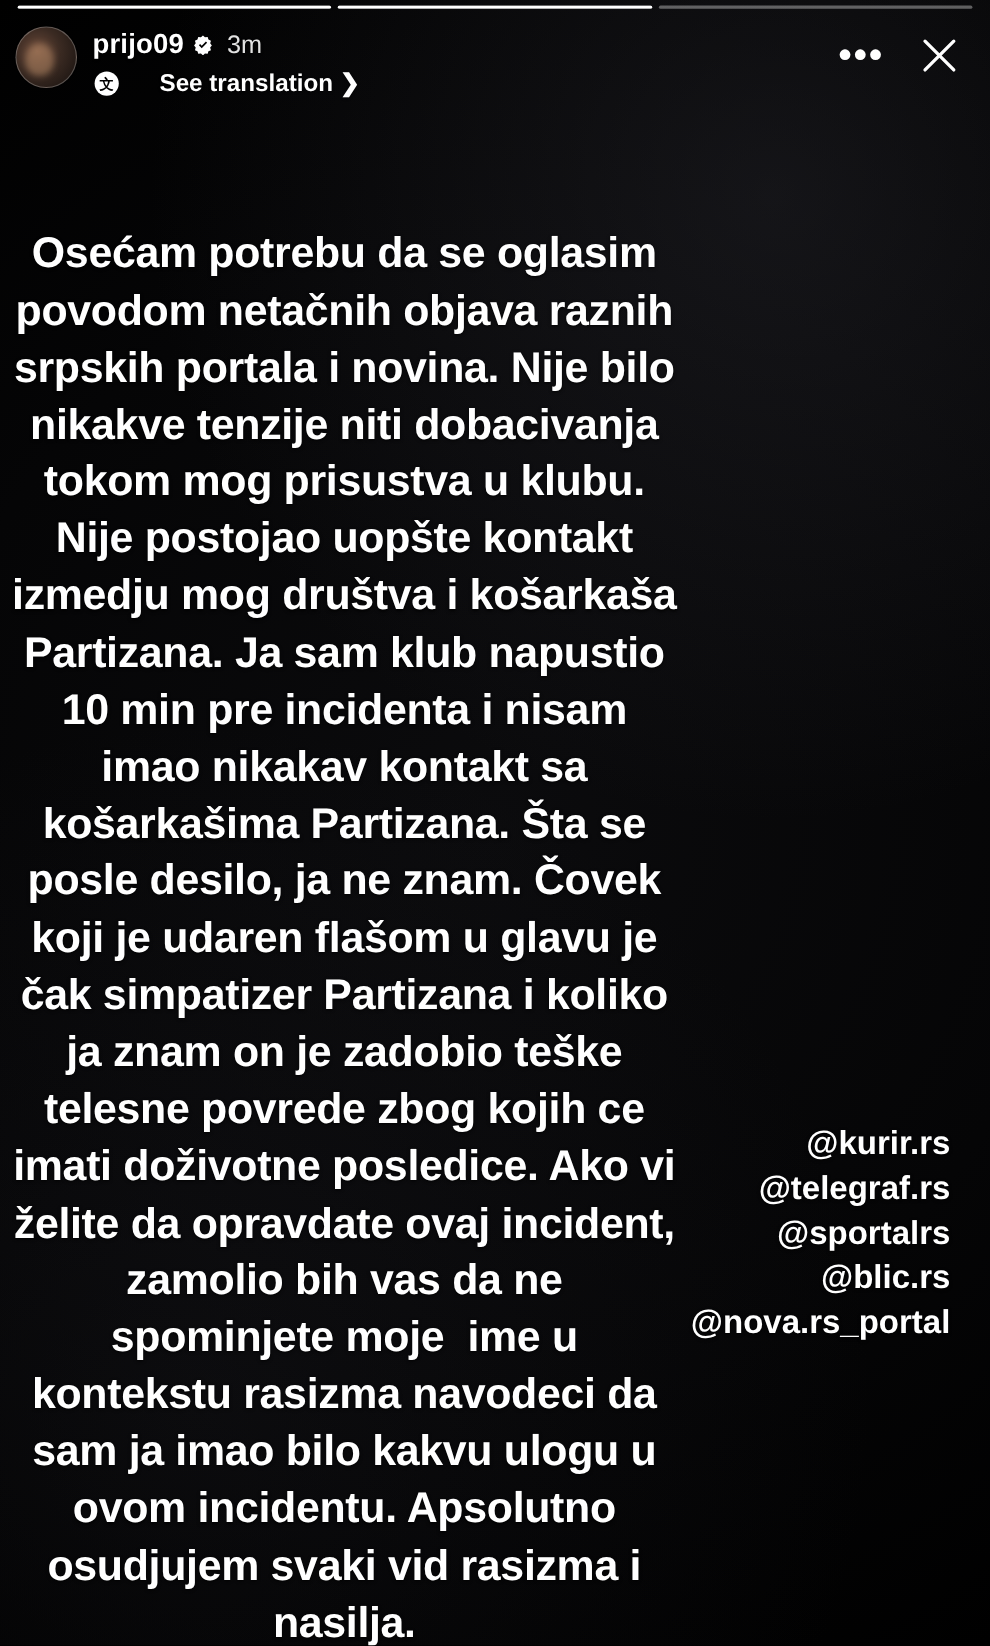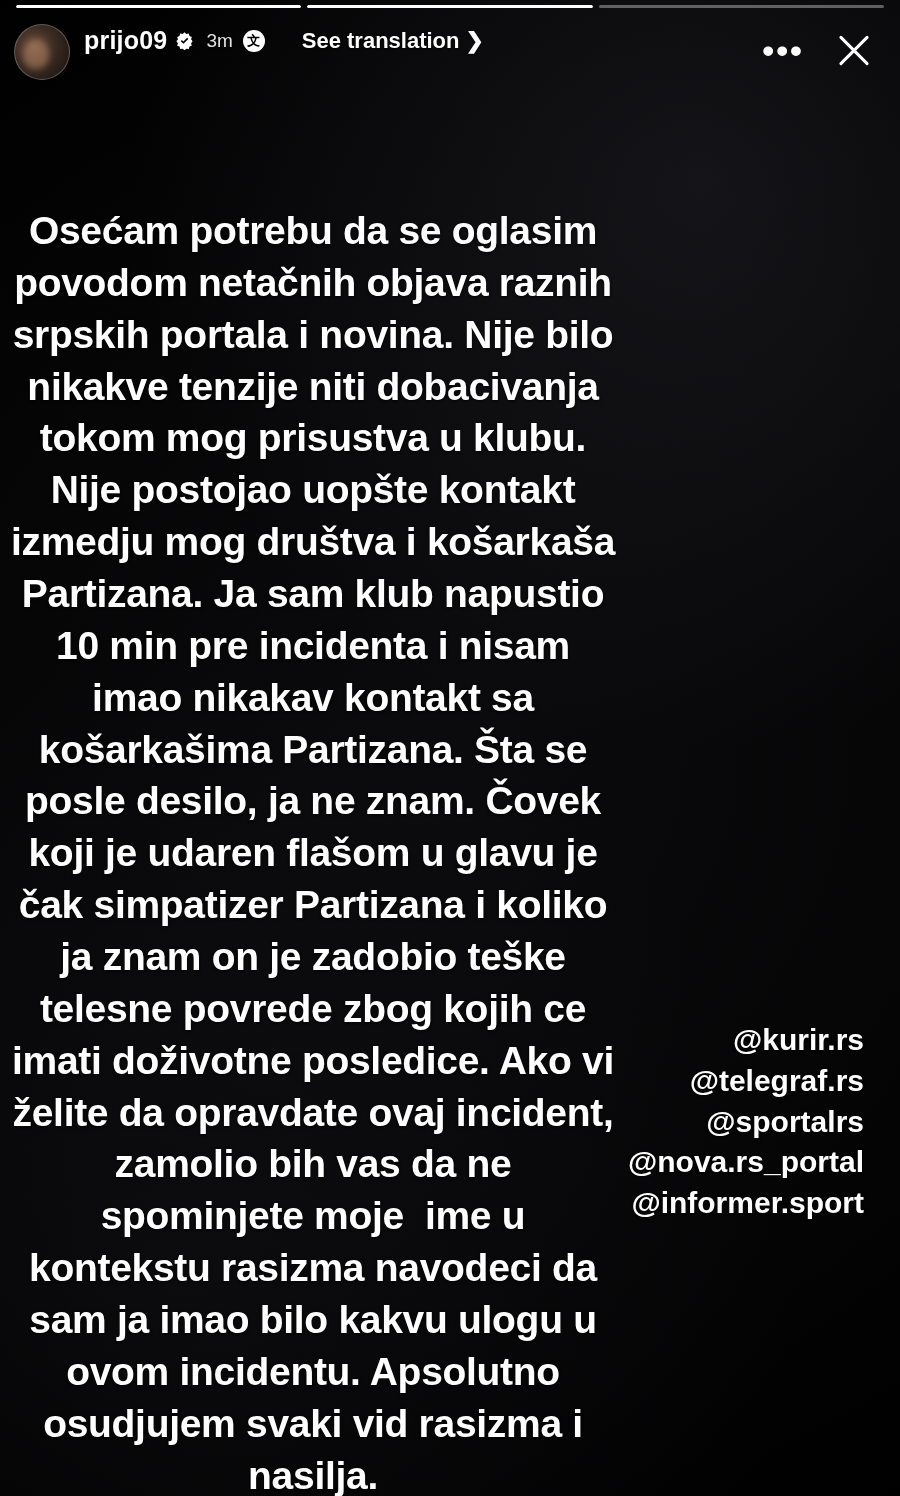--- a/index.html
+++ b/index.html
@@ -105,21 +105,21 @@
     left: 8px; top: 14px;
     width: 26px; height: 30px;
     border-radius: 50% 50% 45% 45%;
     background: rgba(200,150,110,0.45);
     filter: blur(3px);
   }
   .head-text {
     margin-left: 14px;
     padding-top: 6px;
     display: flex;
-    flex-direction: row;
+    flex-direction: column;
     gap: 8px;
   }
   .name-line {
     display: flex;
     align-items: center;
     gap: 8px;
   }
   .username {
     font-size: 25px;
     font-weight: bold;
@@ -127,21 +127,21 @@
     color: #fff;
     text-shadow: 0 1px 2px rgba(0,0,0,.8);
   }
   .verified {
     width: 19px;
     height: 19px;
     flex: 0 0 auto;
     display: inline-block;
   }
   .timestamp {
-    font-size: 19px;
+    font-size: 23px;
     color: #e2e2e2;
     font-weight: normal;
     margin-left: 4px;
     text-shadow: 0 1px 2px rgba(0,0,0,.8);
   }
   .translate-line {
     display: flex;
     align-items: center;
     gap: 9px;
     margin-left: 2px;
@@ -282,16 +282,16 @@
       <div class="close-x"></div>
     </div>
   </div>
 
   <div class="statement">Osećam potrebu da se oglasim povodom netačnih objava raznih srpskih portala i novina. Nije bilo nikakve tenzije niti dobacivanja tokom mog prisustva u klubu. Nije postojao uopšte kontakt izmedju mog društva i košarkaša Partizana. Ja sam klub napustio 10 min pre incidenta i nisam imao nikakav kontakt sa košarkašima Partizana. Šta se posle desilo, ja ne znam. Čovek koji je udaren flašom u glavu je čak simpatizer Partizana i koliko ja znam on je zadobio teške telesne povrede zbog kojih ce imati doživotne posledice. Ako vi želite da opravdate ovaj incident, zamolio bih vas da ne spominjete moje  ime u kontekstu rasizma navodeci da sam ja imao bilo kakvu ulogu u ovom incidentu. Apsolutno osudjujem svaki vid rasizma i nasilja.</div>
 
   <div class="mentions">
     <span class="m">@kurir.rs</span>
     <span class="m">@telegraf.rs</span>
     <span class="m">@sportalrs</span>
+    <span class="m">@blic.rs</span>
     <span class="m">@nova.rs_portal</span>
-    <span class="m">@informer.sport</span>
   </div>
 </div>
 
 </body></html>

